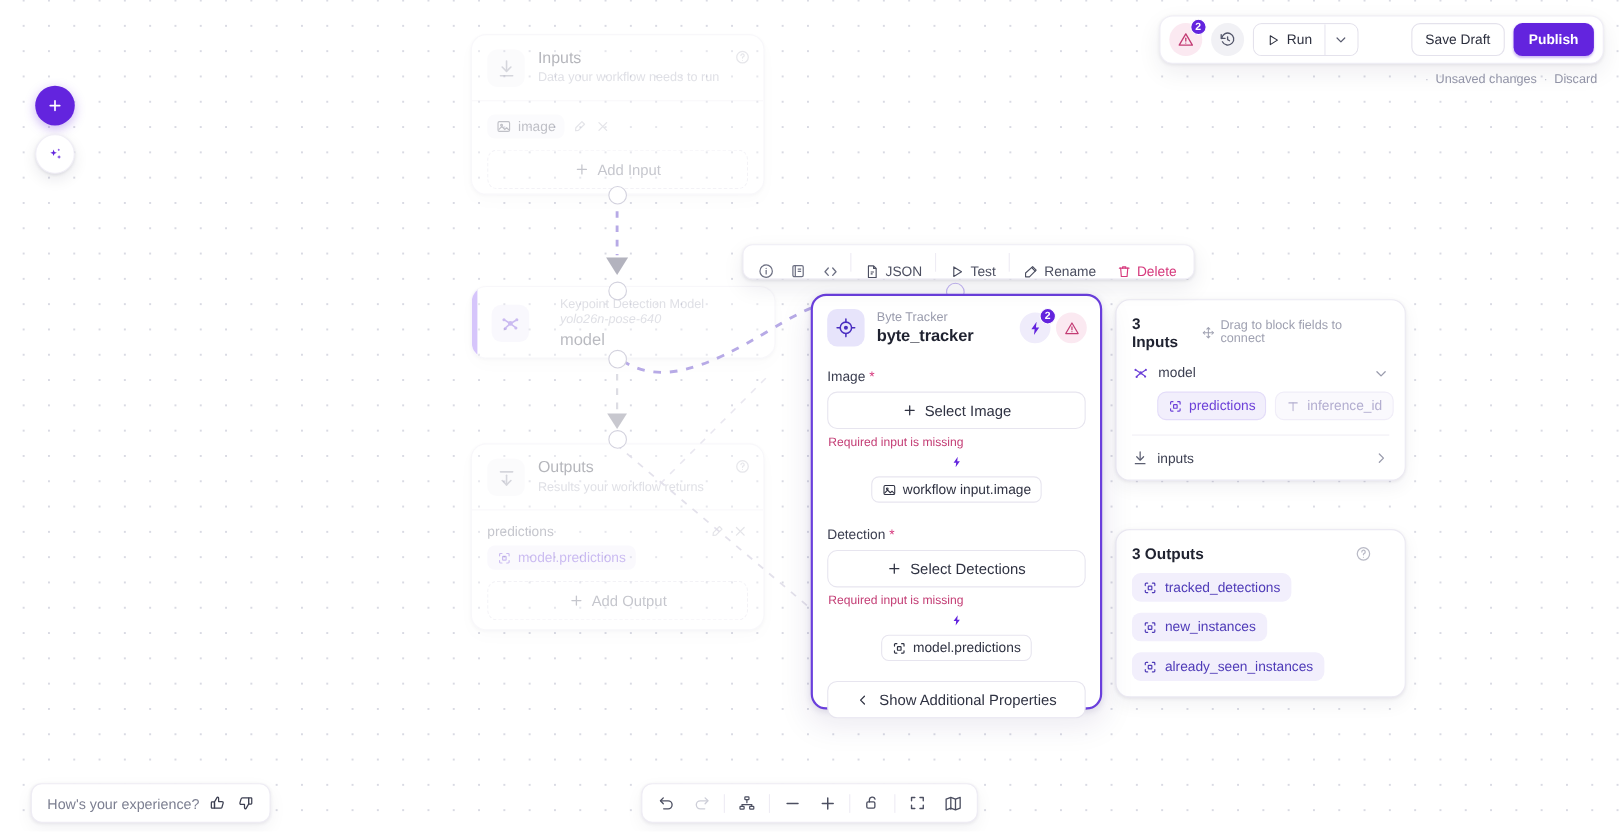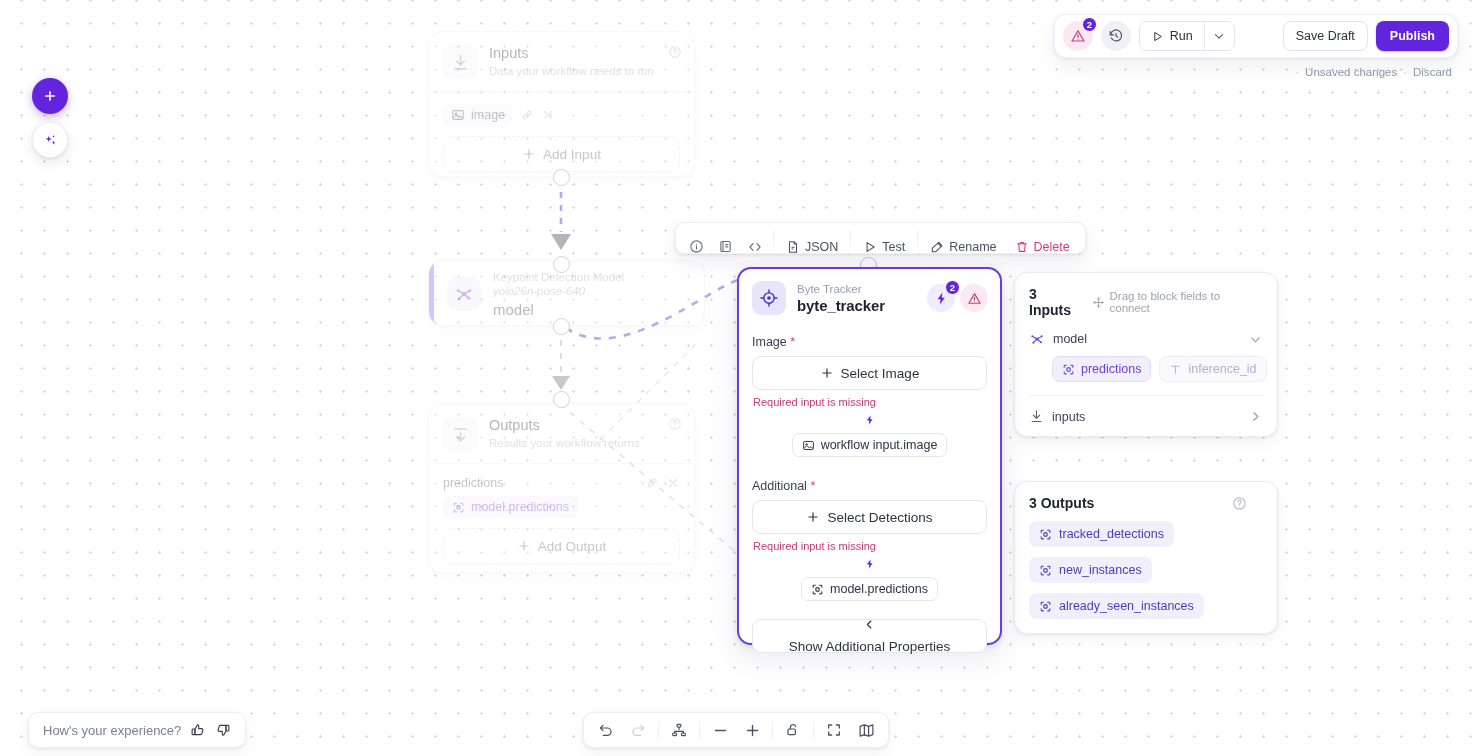--- a/index.html
+++ b/index.html
@@ -170,21 +170,21 @@
   }
   .out-row { display: flex; align-items: center; justify-content: space-between; margin-bottom: 6px; }
   .out-name { font-size: 12.5px; color: #5c5f72; }
   .ref-chip {
     display: inline-flex; align-items: center; gap: 6px;
     background: #f2effc; border-radius: 7px; padding: 4px 9px;
     font-size: 12.5px; color: #6c40d8; margin-bottom: 10px;
   }
 
   
-  #model-node .mn-wrap { display: flex; align-items: center; gap: 12px; padding: 9px 14px 9px 18px; }
+  #model-node .mn-wrap { display: flex; align-items: center; gap: 28px; padding: 9px 14px 9px 18px; }
   #model-kicker { font-size: 11.5px; color: #a6a8b8; line-height: 1.25; }
   #model-version { font-size: 11.5px; color: #a6a8b8; font-style: italic; line-height: 1.25; }
   #model-name { font-size: 15px; color: #3a3d4e; margin-top: 2px; }
 
   
   .handle {
     position: absolute; width: 17px; height: 17px; border-radius: 50%;
     background: #fff; border: 1px solid #d3d2de; z-index: 6;
   }
   .handle.sel { border: 1.5px solid #c4b6f3; }
@@ -246,21 +246,21 @@
   .bolt-sm { color: #6324de; display: flex; align-items: center; }
   .bound-chip {
     display: inline-flex; align-items: center; gap: 6px;
     border: 1px solid #e7e5ef; border-radius: 7px; padding: 4px 9px;
     font-size: 12.5px; color: #2f3242; background: #fff;
   }
   #show-props {
     margin-top: 18px;
     border: 1px solid #e7e5ef; border-radius: 9px; height: 34px;
     display: flex; align-items: center; justify-content: center; gap: 8px;
-    font-size: 13.5px; color: #2f3242; cursor: pointer; background: #fff; flex-direction: column;
+    font-size: 13.5px; color: #2f3242; cursor: pointer; background: #fff;
   }
 
   
   #inputs-panel { left: 1014px; top: 272px; width: 264px; padding: 13px 14px 12px 14px; border-radius: 13px; }
   #outputs-panel { left: 1014px; top: 481px; width: 264px; padding: 13px 30px 14px 14px; border-radius: 13px; }
   .panel-head { display: flex; align-items: center; gap: 9px; }
   .panel-title { font-size: 14px; font-weight: bold; color: #1f2230; }
   .panel-hint { display: flex; align-items: center; gap: 5px; font-size: 11.5px; color: #9fa1b1; }
   .panel-help { margin-left: auto; color: #b9bac6; display: flex; }
   .grp-row { display: flex; align-items: center; gap: 8px; margin-top: 13px; cursor: pointer; }
@@ -590,21 +590,21 @@
                 <rect x="3" y="4.5" width="18" height="15" rx="2.2"></rect>
                 <circle cx="8.5" cy="10" r="1.4"></circle>
                 <path d="M4 17l5-5 4.5 4.5L16.5 14l3.5 3.5"></path>
               </svg>
           </span>
           <span>workflow input.image</span>
         </span>
       </div>
 
       <div class="field-label" style="margin-top:22px">
-        <span>Additional</span>
+        <span>Detection</span>
         <span class="req-star">*</span>
       </div>
       <div class="select-btn">
         <span>
           <svg width="14" height="14" viewBox="0 0 24 24" fill="none" stroke="currentColor" stroke-width="2" stroke-linecap="round">
               <path d="M12 5v14M5 12h14"></path>
             </svg>
         </span>
         <span>Select Detections</span>
       </div>

